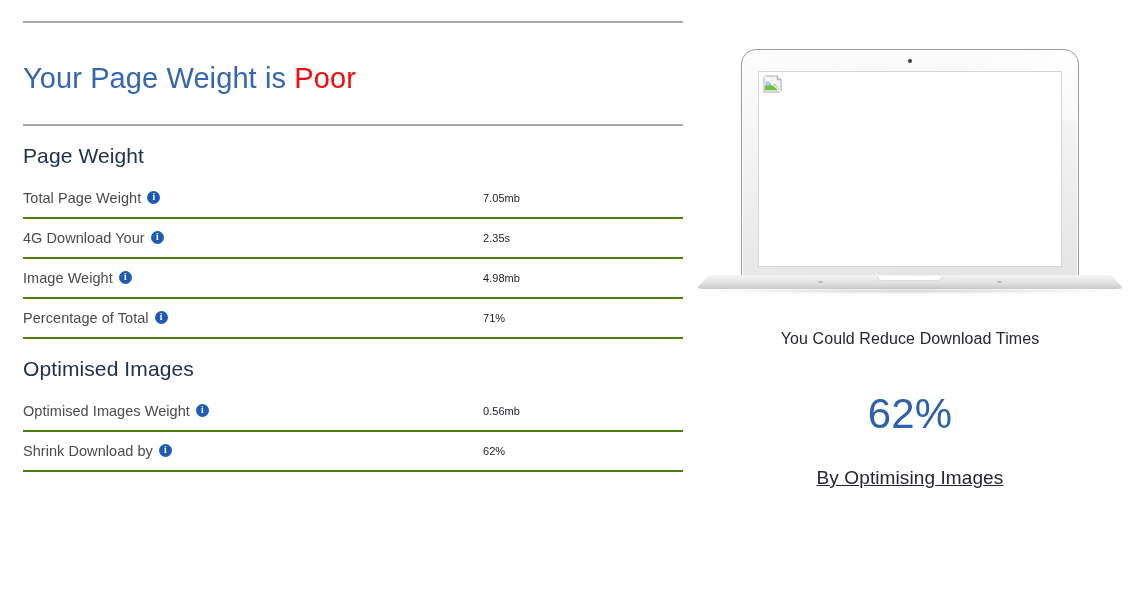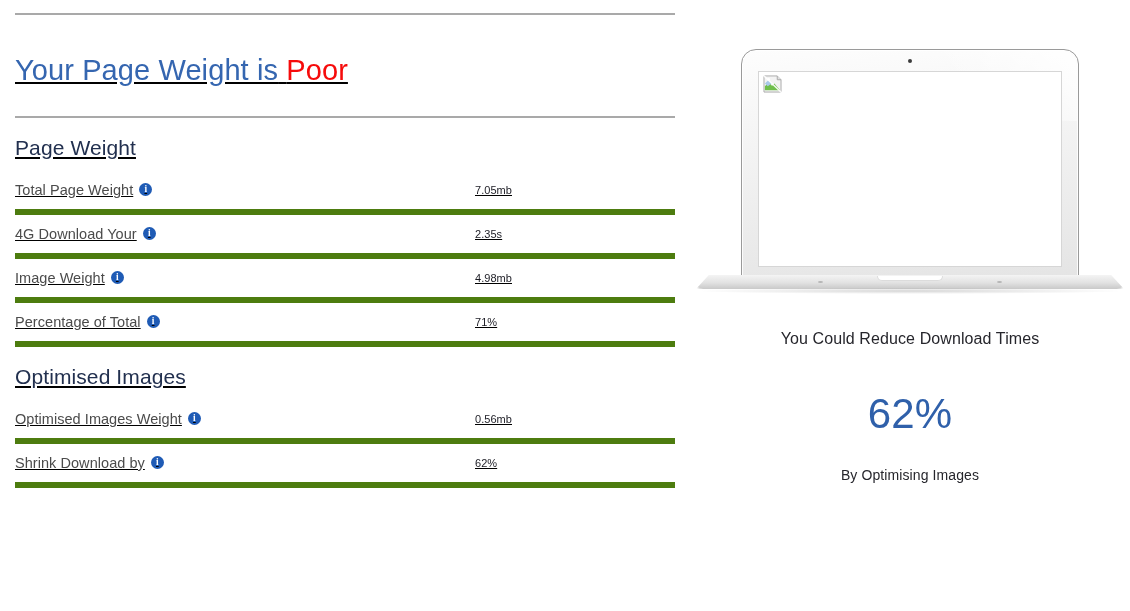--- a/index.html
+++ b/index.html
@@ -18,24 +18,23 @@
   .page {
     width: 1130px;
     height: 611px;
     display: flex;
     position: relative;
   }
 
   
   .left-col {
     width: 690px;
-    padding: 0;
-    box-sizing: border-box;
-    position: relative;
-    text-decoration: underline;
+    padding: 8px;
+    box-sizing: border-box;
+    position: relative;
   }
 
   .rule-top {
     margin: 13px 0 0 15px;
     width: 660px;
     height: 2px;
     background: #a9a9a9;
   }
 
   .headline {
@@ -69,21 +68,21 @@
     color: #22304f;
     margin: 0;
     padding: 18px 0 11px 0;
     letter-spacing: 0.1px;
   }
 
   .stat-row {
     display: flex;
     align-items: center;
     height: 38px;
-    border-bottom: 6px solid #4d7c0f;
+    border-bottom: 2px solid #4d7c0f;
   }
   .stat-label {
     font-size: 14.5px;
     color: #4b4b4b;
     display: flex;
     align-items: center;
     letter-spacing: 0.05px;
     width: 460px;
   }
   .stat-value {
@@ -237,25 +236,26 @@
   }
   .big-percent {
     font-size: 42px;
     color: #2f60aa;
     letter-spacing: 0.2px;
     margin: 0;
     padding: 42px 0 0 0;
     font-weight: 400;
   }
   .by-line {
-    font-size: 14px;
+    font-size: 19px;
     color: #26262c;
     letter-spacing: 0.1px;
     margin: 0;
     padding: 29px 0 0 0;
+    text-decoration: underline;
   }
 </style>
 </head>
 <body>
 
 <div class="page">
 
   <div class="left-col">
 
     <div class="rule-top"></div>

